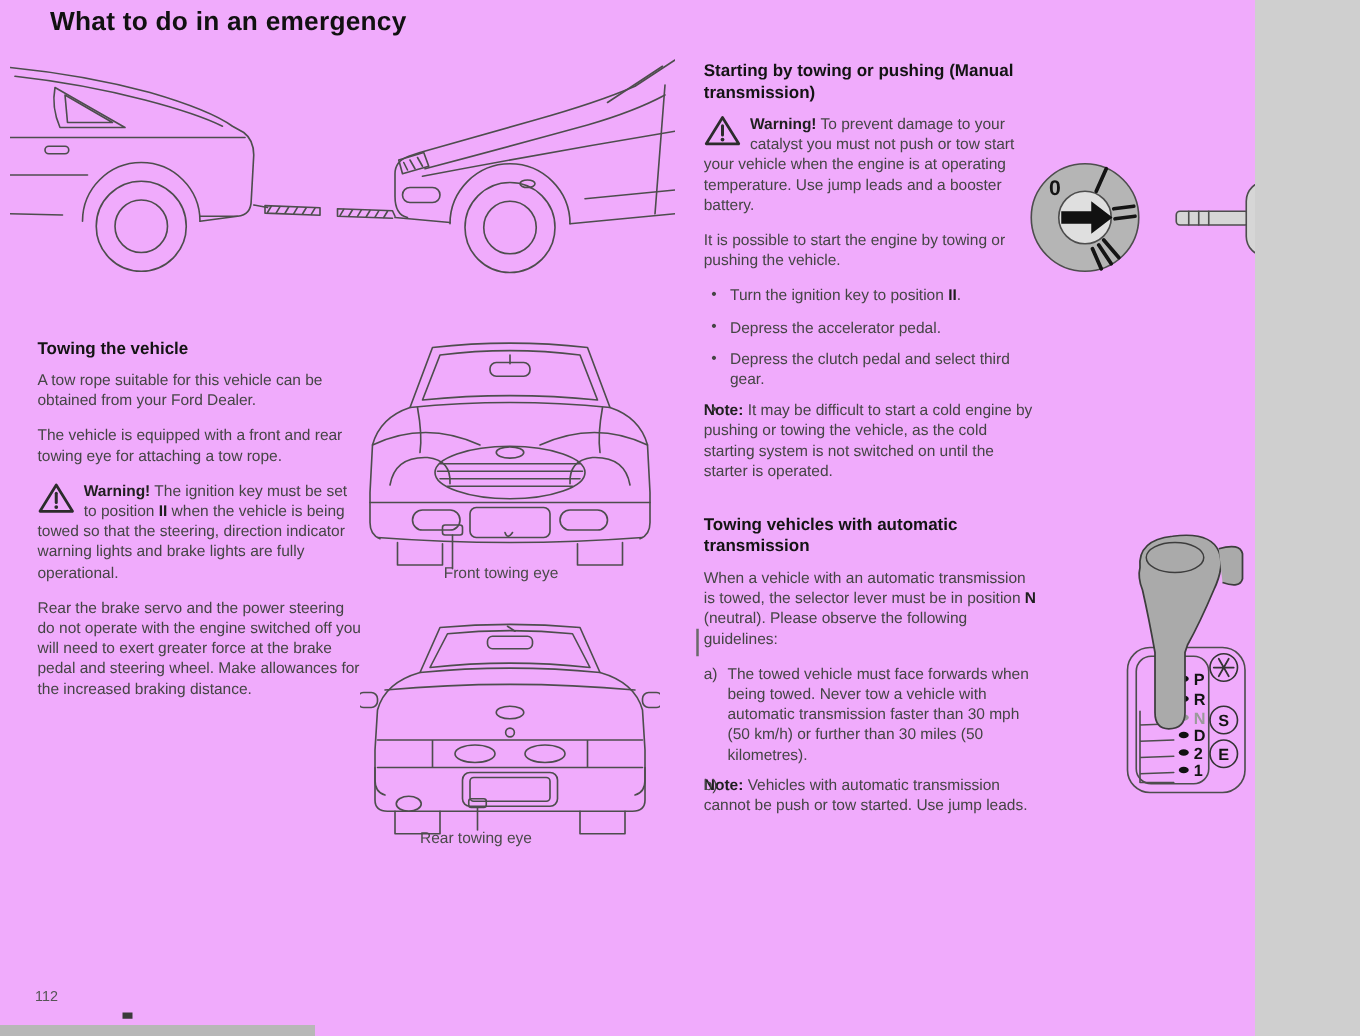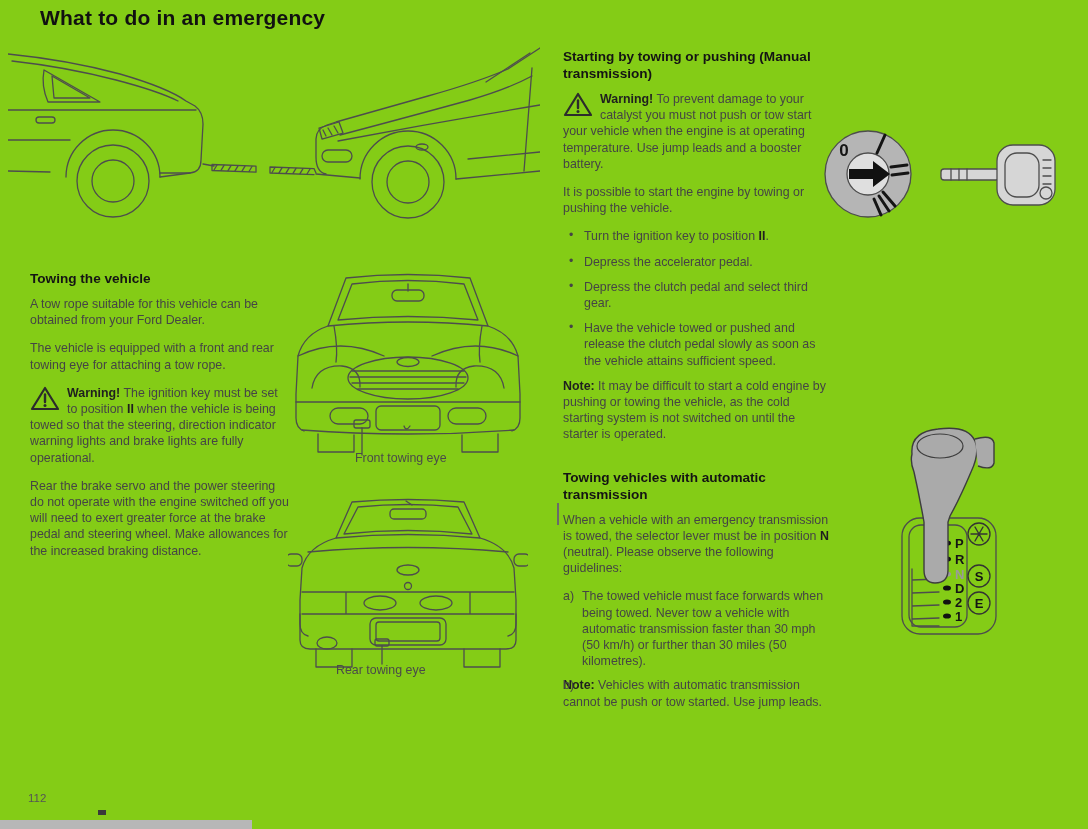--- a/index.html
+++ b/index.html
@@ -1,20 +1,20 @@
 <!DOCTYPE html>
 <html><head>
 <meta charset="utf-8">
 <style>
   * { box-sizing: border-box; margin: 0; padding: 0; }
   html,body { background:#cfcfcf; }
   .page {
     position: relative;
-    width: 1088px; height: 829px;
-    background: #84cc16;
+    width: 1004px; height: 829px;
+    background: #f0abfc;
     overflow: hidden;
     font-family: "Liberation Sans", sans-serif;
     color: #454545;
   }
   .title {
     position: absolute; left: 40px; top: 6px;
     font-size: 21px; font-weight: bold; color: #111;
     letter-spacing: 0.2px;
   }
   .col { position: absolute; font-size: 12.4px; line-height: 16.2px; }
@@ -198,29 +198,28 @@
       <div class="bullet">
         <span class="dot">•</span>
         <span>Depress the accelerator pedal.</span>
       </div>
       <div class="bullet">
         <span class="dot">•</span>
         <span>Depress the clutch pedal and select third gear.</span>
       </div>
       <div class="bullet">
         <span class="dot">•</span>
-        <span>Have the vehicle towed or pushed and release the clutch pedal slowly as soon as the vehicle attains sufficient speed.</span>
       </div>
     </div>
 
     <p class="para"><b>Note:</b><span> It may be difficult to start a cold engine by pushing or towing the vehicle, as the cold starting system is not switched on until the starter is operated.</span></p>
 
     <div class="gap"></div>
     <div class="sec-head">Towing vehicles with automatic transmission</div>
-    <p class="para"><span>When a vehicle with an emergency transmission is towed, the selector lever must be in position </span><b>N</b><span> (neutral). Please observe the following guidelines:</span></p>
+    <p class="para"><span>When a vehicle with an automatic transmission is towed, the selector lever must be in position </span><b>N</b><span> (neutral). Please observe the following guidelines:</span></p>
 
     <div class="lettered">
       <span class="lbl">a)</span>
       <span>The towed vehicle must face forwards when being towed. Never tow a vehicle with automatic transmission faster than 30 mph (50 km/h) or further than 30 miles (50 kilometres).</span>
     </div>
     <div class="lettered">
       <span class="lbl">b)</span>
     </div>
 
     <p class="para"><b>Note:</b><span> Vehicles with automatic transmission cannot be push or tow started. Use jump leads.</span></p>

